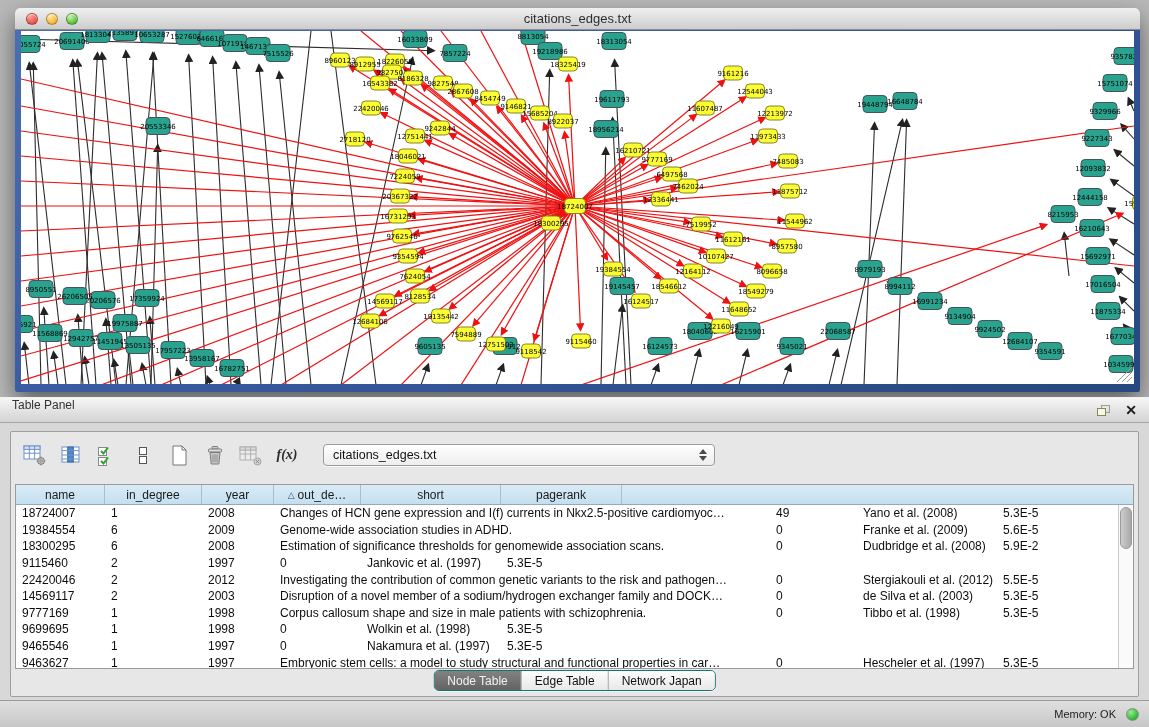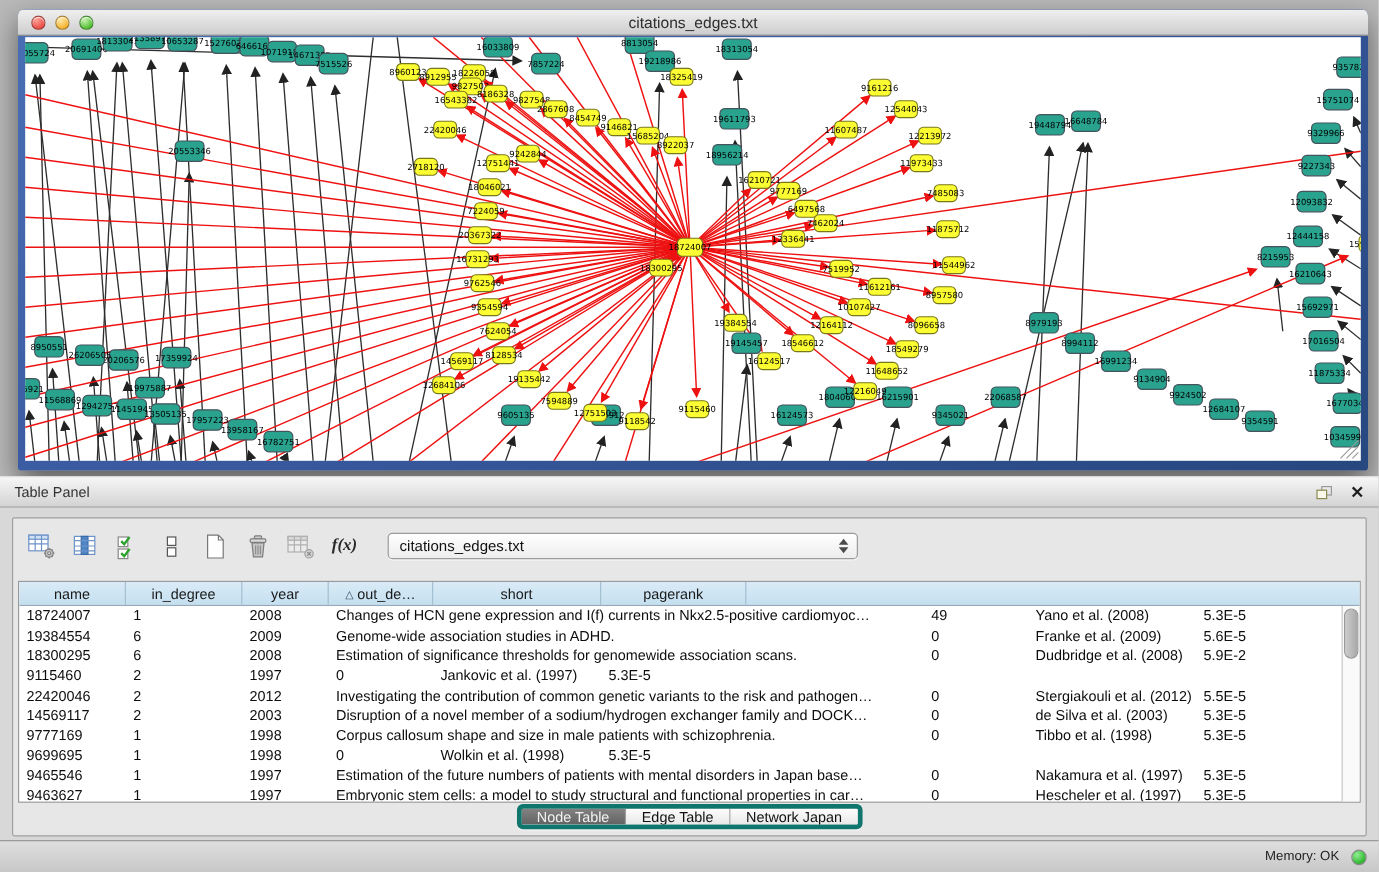--- a/index.html
+++ b/index.html
@@ -26,21 +26,21 @@
   .ek { stroke:#2d2d2d; stroke-width:1.1; }
   .er { stroke:#ee1111; stroke-width:1.2; }
   .nt { fill:#29a28e; stroke:#45535c; stroke-width:1; }
   .ny { fill:#fcfc32; stroke:#77771e; stroke-width:0.9; }
   .grip { stroke:#9a9a9a; stroke-width:1; }
 
   
   .table-panel { position:absolute; left:0; top:397px; width:1149px; height:303px;
     background:#d8d8d8; border-top:1px solid #f2f2f2; }
   .tp-header { height:25px; background:linear-gradient(#f6f6f6,#d3d3d3);
-    border-bottom:1px solid #a6a6a6; display:flex; align-items:center; padding:0 12px;
+    border-bottom:1px solid #a6a6a6; display:flex; padding:0 12px;
     font-size:12px; color:#333; }
   .tp-header-icons { margin-left:auto; display:flex; align-items:center; gap:14px; }
   .tp-close { font-size:14px; font-weight:bold; color:#1c1c1c; line-height:1; cursor:default; }
   .tp-body { position:absolute; left:10px; right:10px; top:33px; bottom:3px;
     background:#e7e7e7; border:1px solid #9f9f9f; border-radius:2px; }
 
   .toolbar { display:flex; align-items:center; gap:8px; padding:11px 8px 6px 10px; }
   .tbtn { width:28px; height:24px; display:flex; align-items:center; justify-content:center; }
   .fx { font-family:"Liberation Serif",serif; font-style:italic; font-weight:bold;
     font-size:14px; color:#2a2a2a; }
@@ -65,21 +65,21 @@
   .tbody { position:absolute; left:0; right:15px; top:20px; bottom:0; overflow:hidden; }
   .trow { display:flex; height:16.6px; align-items:center; }
   .cell { font-size:12px; color:#0d0d0d; padding-left:6px; overflow:hidden;
     white-space:nowrap; flex:none; }
   .sb { position:absolute; right:0; top:20px; bottom:0; width:15px; background:#fafafa;
     border-left:1px solid #c9c9c9; }
   .sb-thumb { margin:2px 1px; height:42px; border-radius:7px;
     background:linear-gradient(90deg,#cdcdcd,#a9a9a9); border:1px solid #9a9a9a; }
 
   .segmented { position:absolute; bottom:5px; left:50%; transform:translateX(-50%);
-    display:flex; height:21px; border:4px solid #0f766e; border-radius:5px; overflow:hidden;
+    display:flex; height:21px; border:1px solid #0f766e; border-radius:5px; overflow:hidden;
     box-shadow:0 1px 0 rgba(255,255,255,.6);margin-top:44px; }
   .seg { padding:0 13px; font-size:12px; display:flex; align-items:center;
     border-right:1px solid #9c9c9c; background:linear-gradient(#fdfdfd,#e8e8e8); color:#111; }
   .seg:last-child { border-right:none; }
   .seg.active { background:linear-gradient(#828282,#636363); color:#f2f2f2; }
 
   
   .statusbar { position:absolute; left:0; top:700px; width:1149px; height:27px;
     background:linear-gradient(#dfdfdf,#c7c7c7); border-top:1px solid #9b9b9b;
     display:flex; align-items:center; justify-content:flex-end; padding-right:10px;
@@ -687,21 +687,20 @@
               <div class="cell" style="width: 97px;">1</div>
               <div class="cell" style="width: 72px;">1998</div>
               <div class="cell" style="width: 87px;">0</div>
               <div class="cell" style="width: 140px;">Wolkin et al. (1998)</div>
               <div class="cell" style="width: 121px;">5.3E-5</div>
             </div>
             <div class="trow">
               <div class="cell" style="width: 89px;">9465546</div>
               <div class="cell" style="width: 97px;">1</div>
               <div class="cell" style="width: 72px;">1997</div>
-              <div class="cell" style="width: 496px;">Estimation of the future numbers of patients with mental disorders in Japan base…</div>
               <div class="cell" style="width: 87px;">0</div>
               <div class="cell" style="width: 140px;">Nakamura et al. (1997)</div>
               <div class="cell" style="width: 121px;">5.3E-5</div>
             </div>
             <div class="trow">
               <div class="cell" style="width: 89px;">9463627</div>
               <div class="cell" style="width: 97px;">1</div>
               <div class="cell" style="width: 72px;">1997</div>
               <div class="cell" style="width: 496px;">Embryonic stem cells: a model to study structural and functional properties in car…</div>
               <div class="cell" style="width: 87px;">0</div>

